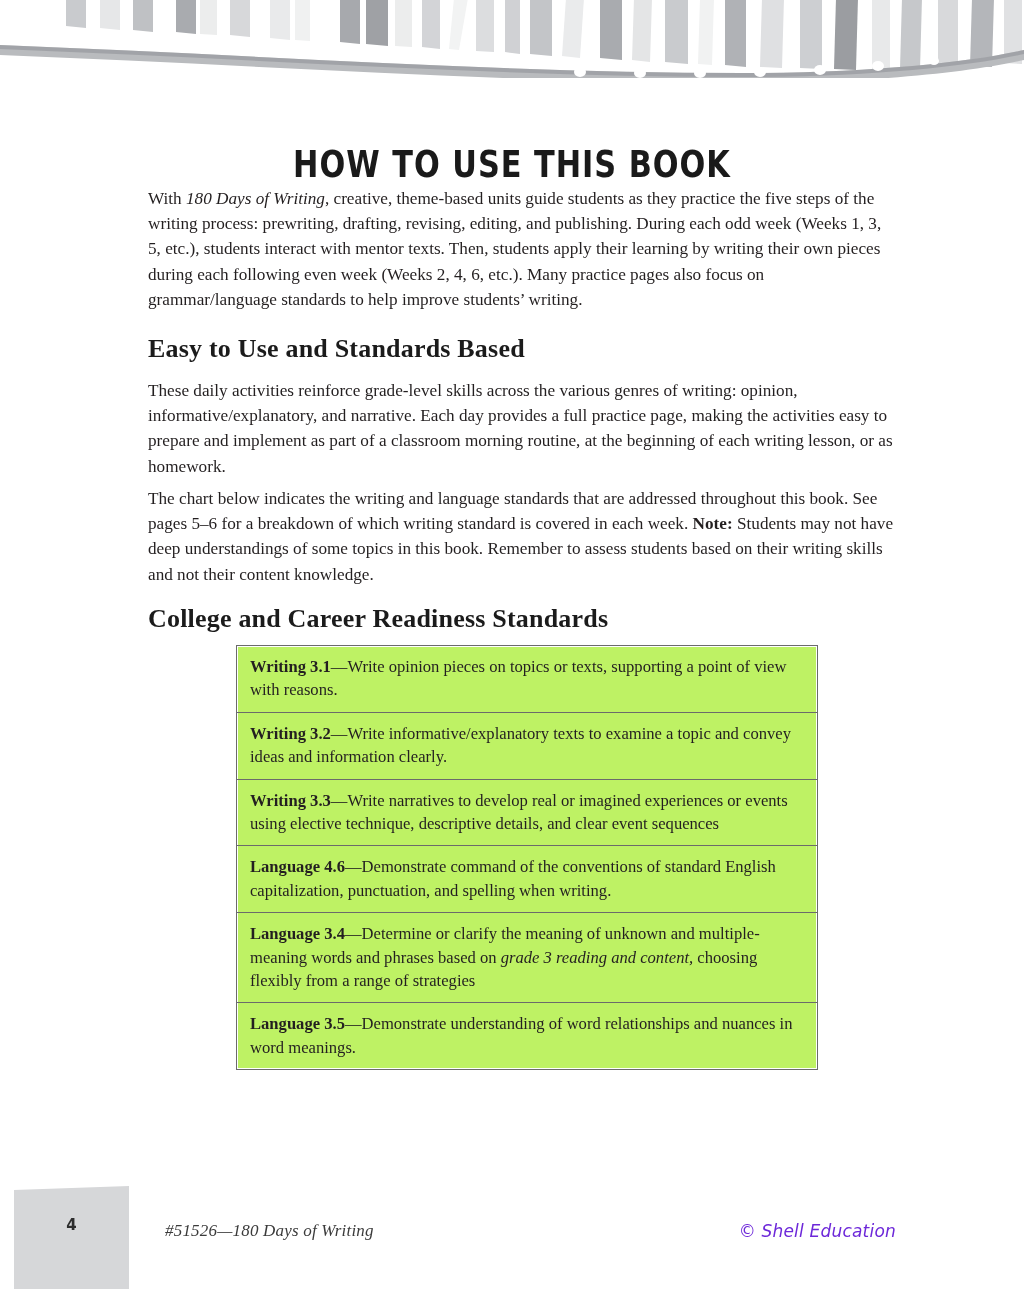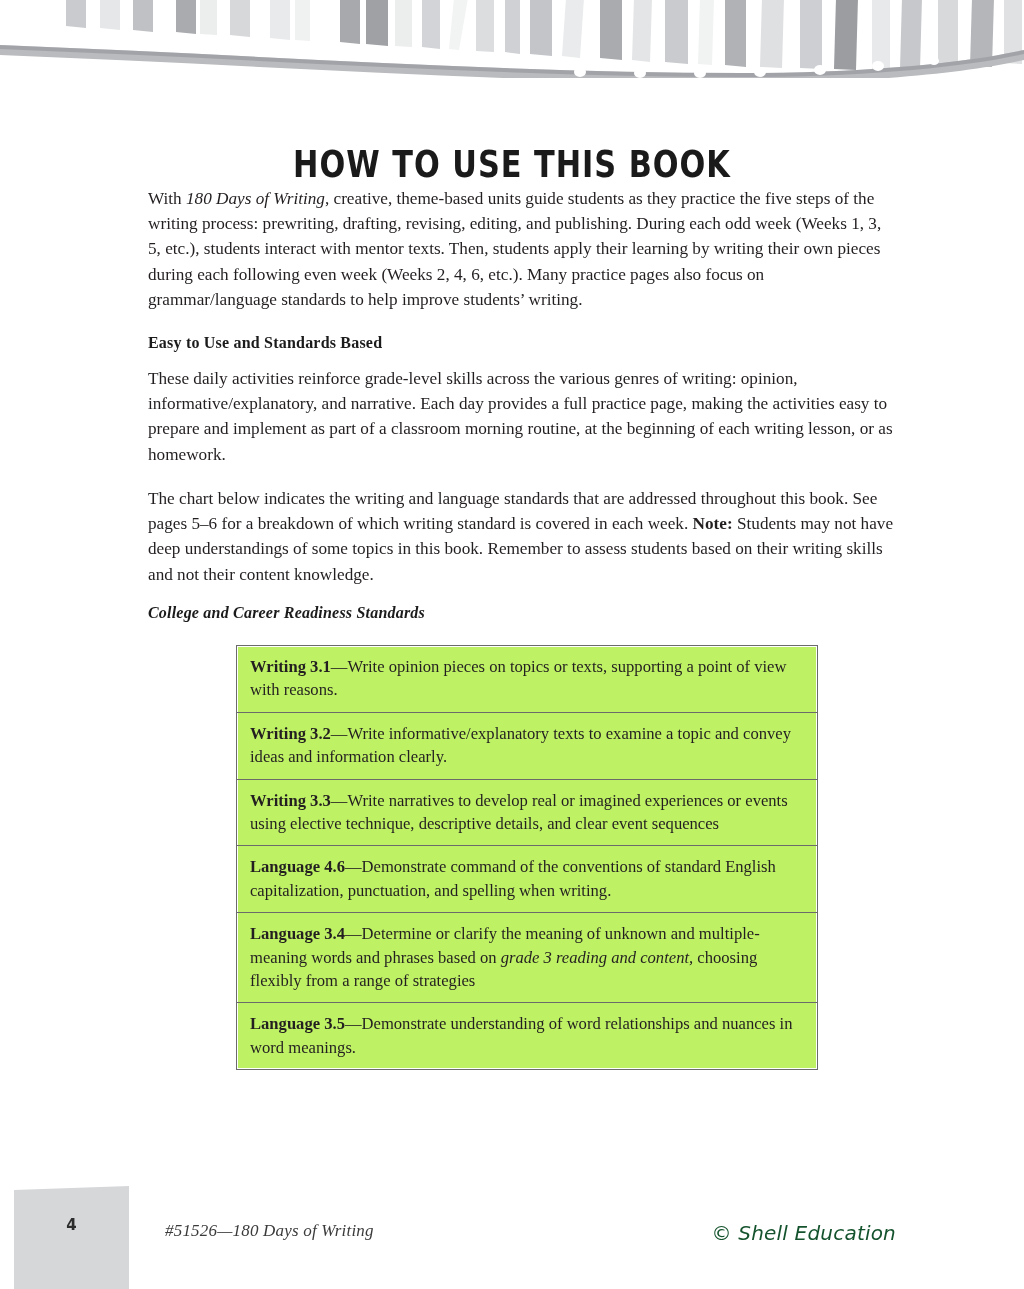--- a/index.html
+++ b/index.html
@@ -63,21 +63,21 @@
     font-size: 17.2px;
     line-height: 25.2px;
     text-align: left;
     color: #231f20;
   }
   p.para .ital { font-style: italic; }
   p.para .bold { font-weight: bold; }
 
   h2.sub-head {
     margin: 0 0 14px 0;
-    font-size: 16px;
+    font-size: 26px;
     font-weight: bold;
     letter-spacing: 0.2px;
     color: #1b1b1b;
   }
 
   
   .standards-table {
     position: absolute;
     left: 236px;
     top: 645px;
@@ -134,22 +134,22 @@
     font-size: 17px;
     color: #3b3b3b;
     letter-spacing: 0.2px;
   }
   .footer-right {
     position: absolute;
     right: 128px;
     top: 1221px;
     font-family: "DejaVu Sans", "Liberation Sans", sans-serif;
     font-style: italic;
-    font-size: 20px;
-    color: #14532d;
+    font-size: 17px;
+    color: #6d28d9;
     letter-spacing: 0.2px;
   }
 </style>
 </head>
 <body>
 
 <div class="top-band">
   <svg width="1024" height="78" viewBox="0 0 1024 78" xmlns="http://www.w3.org/2000/svg">
     <defs>
       <clipPath id="bandclip">
@@ -213,21 +213,21 @@
 
   <div class="body-block" style="top:334px;">
     <h2 class="sub-head">Easy to Use and Standards Based</h2>
     <p class="para">These daily activities reinforce grade-level skills across the various genres of writing: opinion, informative/explanatory, and narrative.  Each day provides a full practice page, making the activities easy to prepare and implement as part of a classroom morning routine, at the beginning of each writing lesson, or as homework.</p>
   </div>
 
   <div class="body-block" style="top:486px;">
     <p class="para"><span>The chart below indicates the writing and language standards that are addressed throughout this book.  See pages 5–6 for a breakdown of which writing standard is covered in each week.  </span><span class="bold">Note:</span><span> Students may not have deep understandings of some topics in this book.  Remember to assess students based on their writing skills and not their content knowledge.</span></p>
   </div>
 
-  <div class="body-block" style="top:604px;font-style:italic;">
+  <div class="body-block" style="top:604px;">
     <h2 class="sub-head">College and Career Readiness Standards</h2>
   </div>
 
   <div class="standards-table">
     <div class="std-row">
       <span class="code">Writing 3.1</span><span>—Write opinion pieces on topics or texts, supporting a point of view with reasons.</span>
     </div>
     <div class="std-row">
       <span class="code">Writing 3.2</span><span>—Write informative/explanatory texts to examine a topic and convey ideas and information clearly.</span>
     </div>

